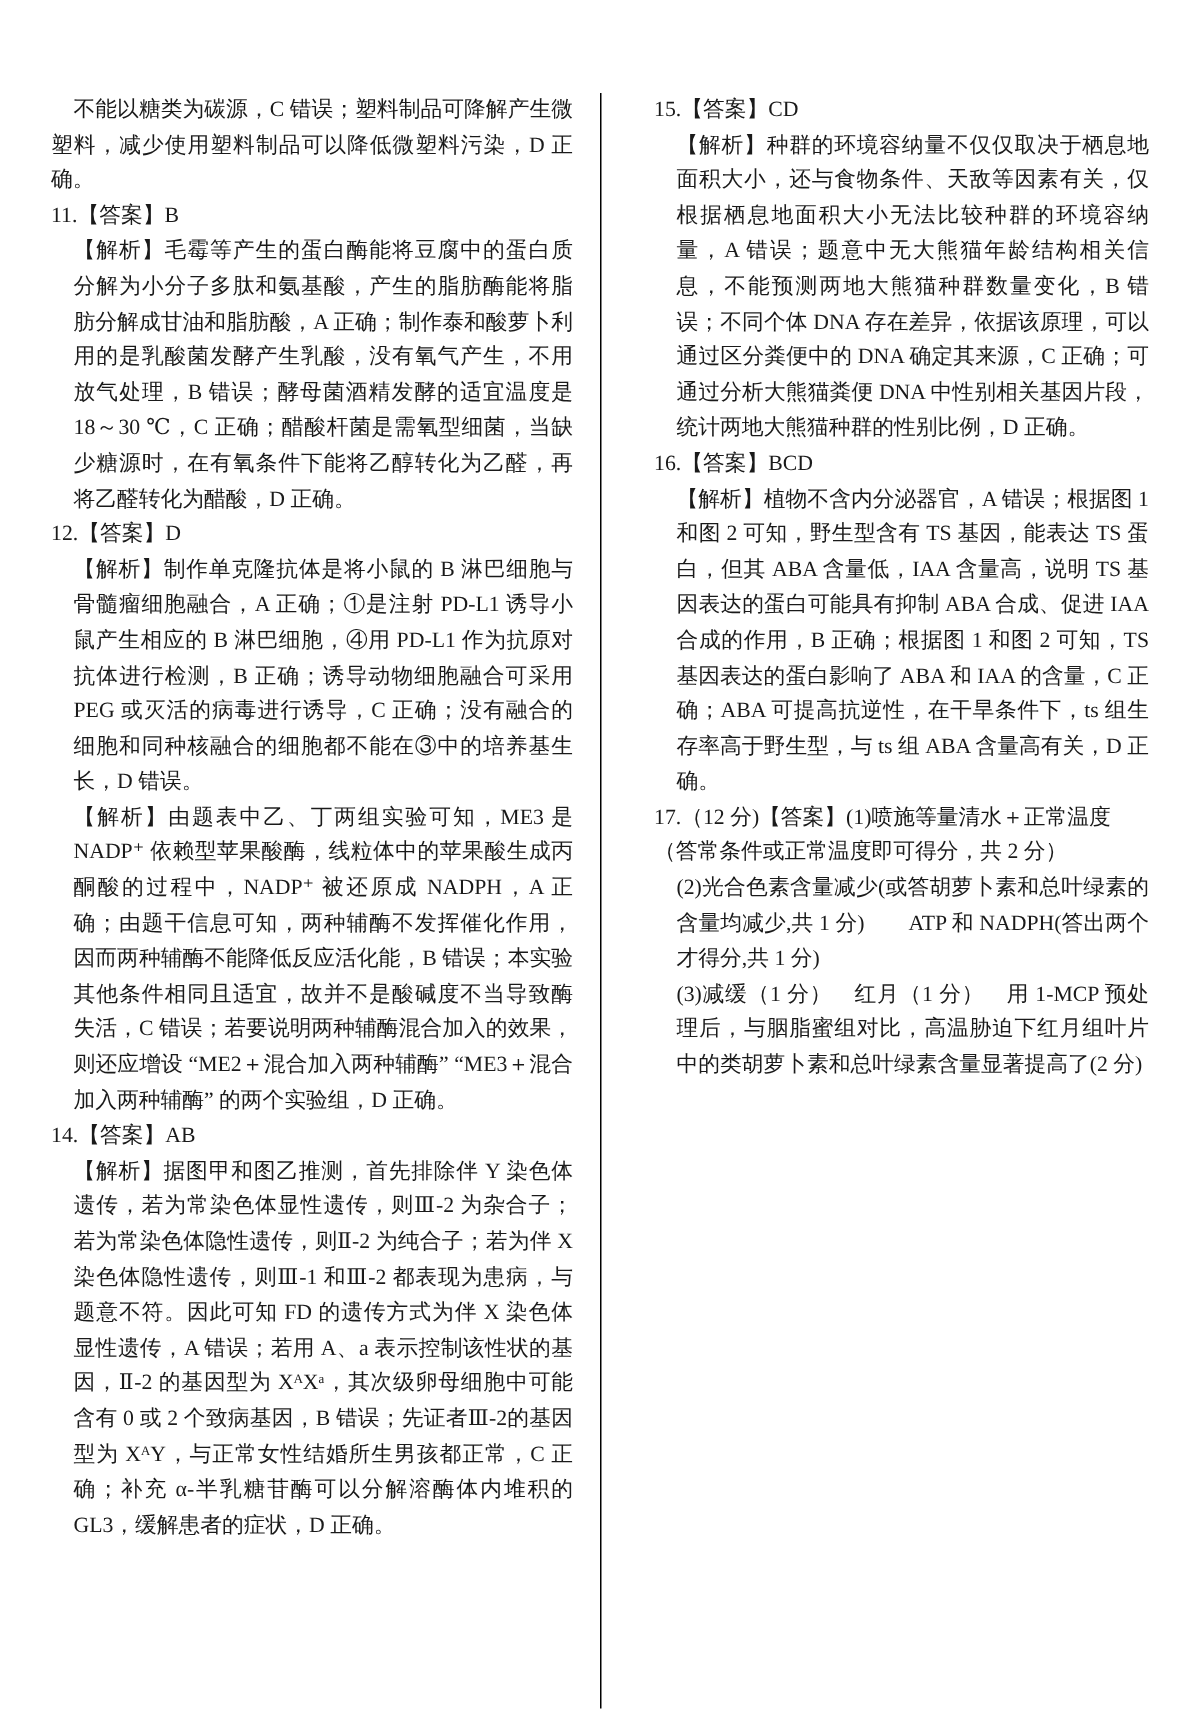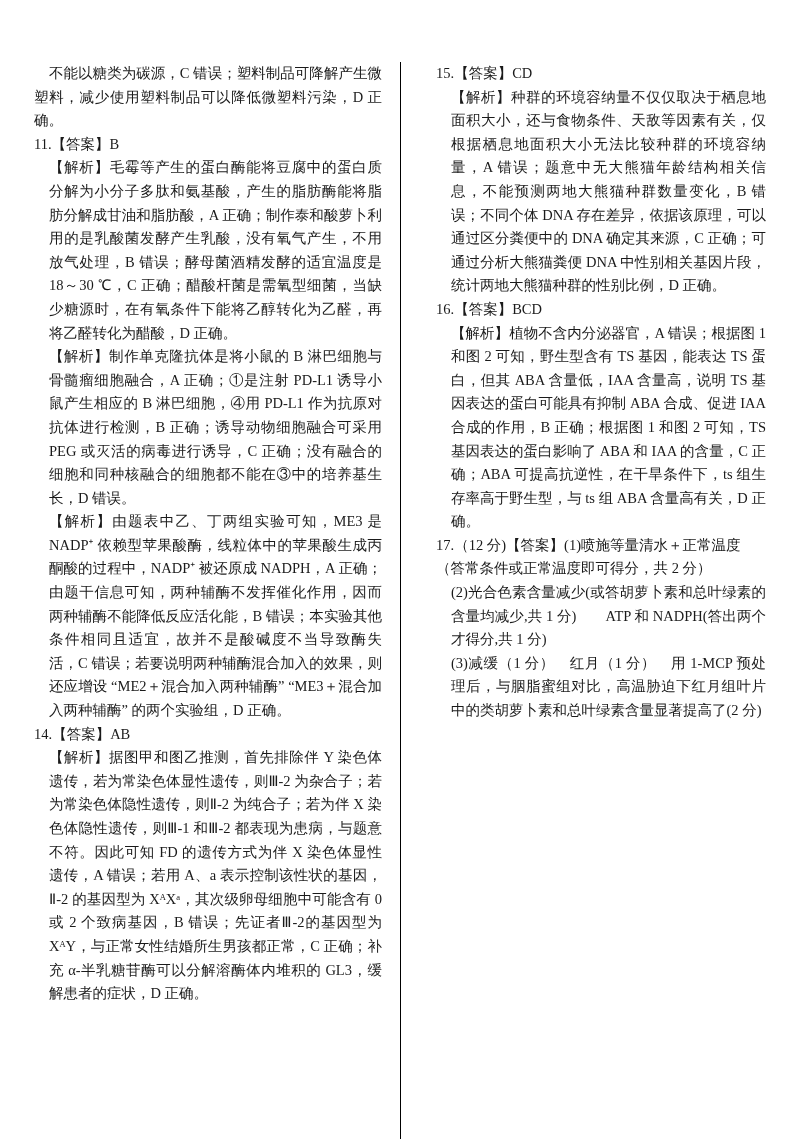--- a/index.html
+++ b/index.html
@@ -61,34 +61,34 @@
     line-height: 23.6px;
     margin: 0;
     text-align: justify;
     text-justify: inter-ideograph;
   }
   .indent1 {
     text-indent: 15px;
   }
   .hang {
     padding-left: 15px;
-    font-family: Liberation Serif, serif;
   }
 </style>
 </head>
 <body>
 
 <div class="page">
   <div class="columns">
     <div class="divider"></div>
 
     <div class="col col-left">
       <p class="para indent1">不能以糖类为碳源，C 错误；塑料制品可降解产生微塑料，减少使用塑料制品可以降低微塑料污染，D 正确。</p>
       <p class="qnum">11.【答案】B</p>
       <p class="para hang">【解析】毛霉等产生的蛋白酶能将豆腐中的蛋白质分解为小分子多肽和氨基酸，产生的脂肪酶能将脂肪分解成甘油和脂肪酸，A 正确；制作泰和酸萝卜利用的是乳酸菌发酵产生乳酸，没有氧气产生，不用放气处理，B 错误；酵母菌酒精发酵的适宜温度是 18～30 ℃，C 正确；醋酸杆菌是需氧型细菌，当缺少糖源时，在有氧条件下能将乙醇转化为乙醛，再将乙醛转化为醋酸，D 正确。</p>
+      <p class="qnum">12.【答案】D</p>
       <p class="para hang">【解析】制作单克隆抗体是将小鼠的 B 淋巴细胞与骨髓瘤细胞融合，A 正确；①是注射 PD-L1 诱导小鼠产生相应的 B 淋巴细胞，④用 PD-L1 作为抗原对抗体进行检测，B 正确；诱导动物细胞融合可采用 PEG 或灭活的病毒进行诱导，C 正确；没有融合的细胞和同种核融合的细胞都不能在③中的培养基生长，D 错误。</p>
       <p class="para hang">【解析】由题表中乙、丁两组实验可知，ME3 是 NADP⁺ 依赖型苹果酸酶，线粒体中的苹果酸生成丙酮酸的过程中，NADP⁺ 被还原成 NADPH，A 正确；由题干信息可知，两种辅酶不发挥催化作用，因而两种辅酶不能降低反应活化能，B 错误；本实验其他条件相同且适宜，故并不是酸碱度不当导致酶失活，C 错误；若要说明两种辅酶混合加入的效果，则还应增设 “ME2＋混合加入两种辅酶” “ME3＋混合加入两种辅酶” 的两个实验组，D 正确。</p>
       <p class="qnum">14.【答案】AB</p>
       <p class="para hang">【解析】据图甲和图乙推测，首先排除伴 Y 染色体遗传，若为常染色体显性遗传，则Ⅲ-2 为杂合子；若为常染色体隐性遗传，则Ⅱ-2 为纯合子；若为伴 X 染色体隐性遗传，则Ⅲ-1 和Ⅲ-2 都表现为患病，与题意不符。因此可知 FD 的遗传方式为伴 X 染色体显性遗传，A 错误；若用 A、a 表示控制该性状的基因，Ⅱ-2 的基因型为 XᴬXᵃ，其次级卵母细胞中可能含有 0 或 2 个致病基因，B 错误；先证者Ⅲ-2的基因型为 XᴬY，与正常女性结婚所生男孩都正常，C 正确；补充 α-半乳糖苷酶可以分解溶酶体内堆积的 GL3，缓解患者的症状，D 正确。</p>
     </div>
 
     <div class="col col-right">
       <p class="qnum">15.【答案】CD</p>
       <p class="para hang">【解析】种群的环境容纳量不仅仅取决于栖息地面积大小，还与食物条件、天敌等因素有关，仅根据栖息地面积大小无法比较种群的环境容纳量，A 错误；题意中无大熊猫年龄结构相关信息，不能预测两地大熊猫种群数量变化，B 错误；不同个体 DNA 存在差异，依据该原理，可以通过区分粪便中的 DNA 确定其来源，C 正确；可通过分析大熊猫粪便 DNA 中性别相关基因片段，统计两地大熊猫种群的性别比例，D 正确。</p>
       <p class="qnum">16.【答案】BCD</p>

